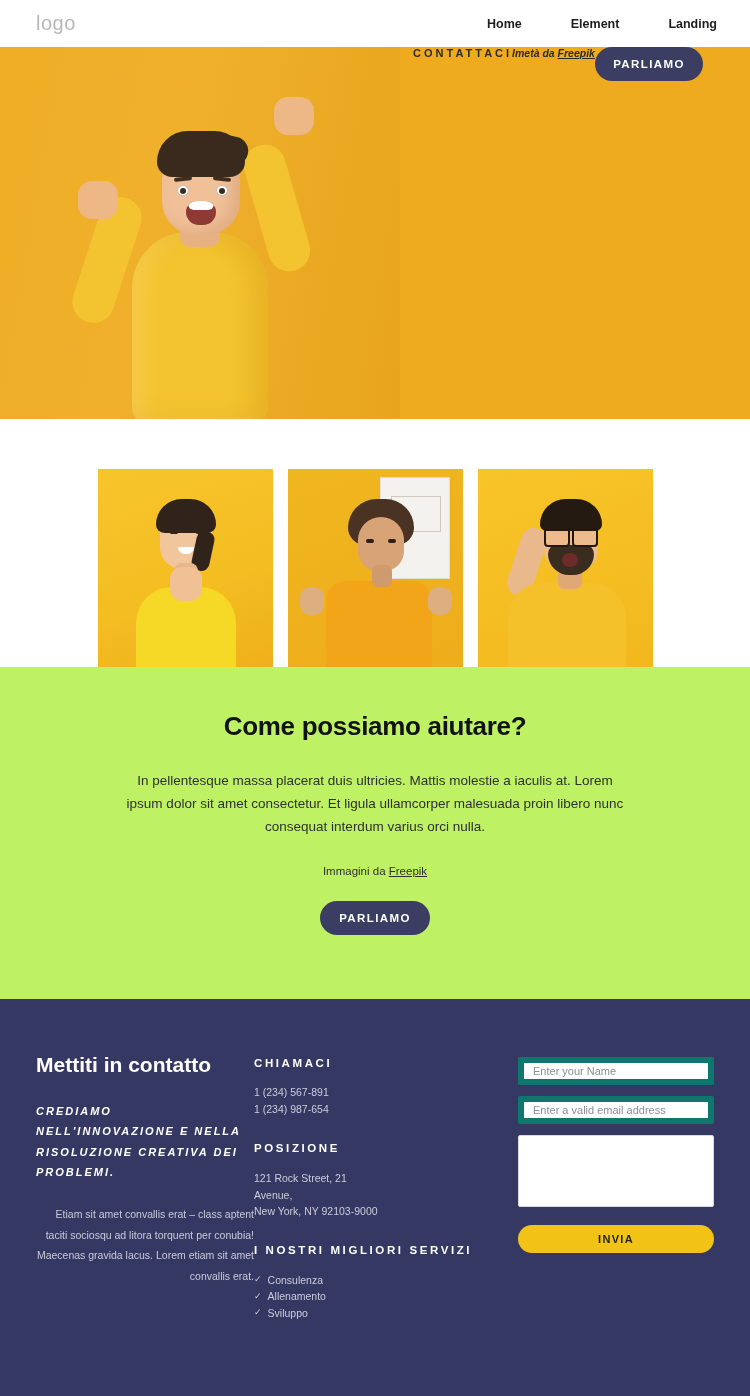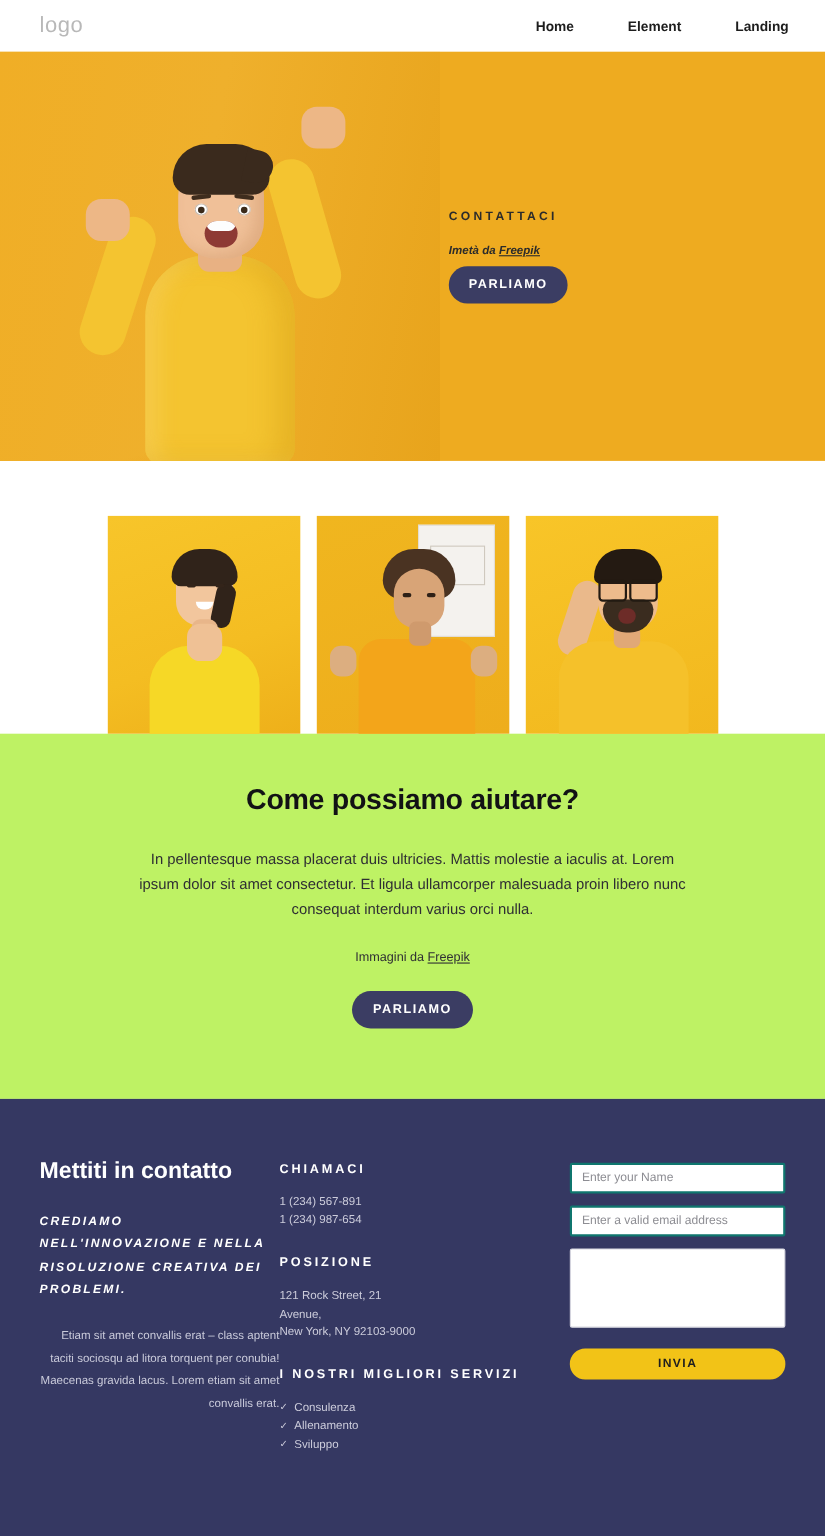--- a/index.html
+++ b/index.html
@@ -120,21 +120,21 @@
     position: absolute; width: 40px; height: 38px;
     background: #edb786; border-radius: 14px;
   }
   .m-fist.l { left: 28px; top: 104px; }
   .m-fist.r { left: 224px; top: 20px; }
 
   .hero-copy {
     position: absolute;
     left: 408px; top: 0;
     width: 300px; height: 372px;
-    display: flex; flex-direction: column; justify-content: center;
+    display: flex; flex-direction: row; justify-content: center;
   }
   .eyebrow {
     font-size: 11px; font-weight: bold; letter-spacing: 3px;
     color: #2b2b2b; margin-bottom: 19px;
   }
   .hero-title {
     font-size: 27.5px; font-weight: bold; line-height: 1.16;
     color: #16161a; letter-spacing: -0.3px;
     margin-bottom: 21px;
   }
@@ -253,21 +253,21 @@
   .f-gap { height: 22px; }
   .f-list { list-style: none; margin-top: 4px; }
   .f-list li {
     font-size: 10.5px; color: #ccccdb; line-height: 1.55;
     display: flex; align-items: center; gap: 6px;
   }
   .check { color: #ccccdb; font-size: 9px; }
 
   .field {
     width: 100%; height: 28px;
-    background: #ffffff; border: 2px solid #0f766e;
+    background: #ffffff; border: 6px solid #0f766e;
     border-radius: 2px;
     padding: 0 9px;
     font-family: "Liberation Sans", sans-serif;
     font-size: 11px; color: #3a3a3a;
     margin-bottom: 11px;
     outline: none;
   }
   .field::placeholder { color: #8d8d93; }
   .area {
     width: 100%; height: 72px;

